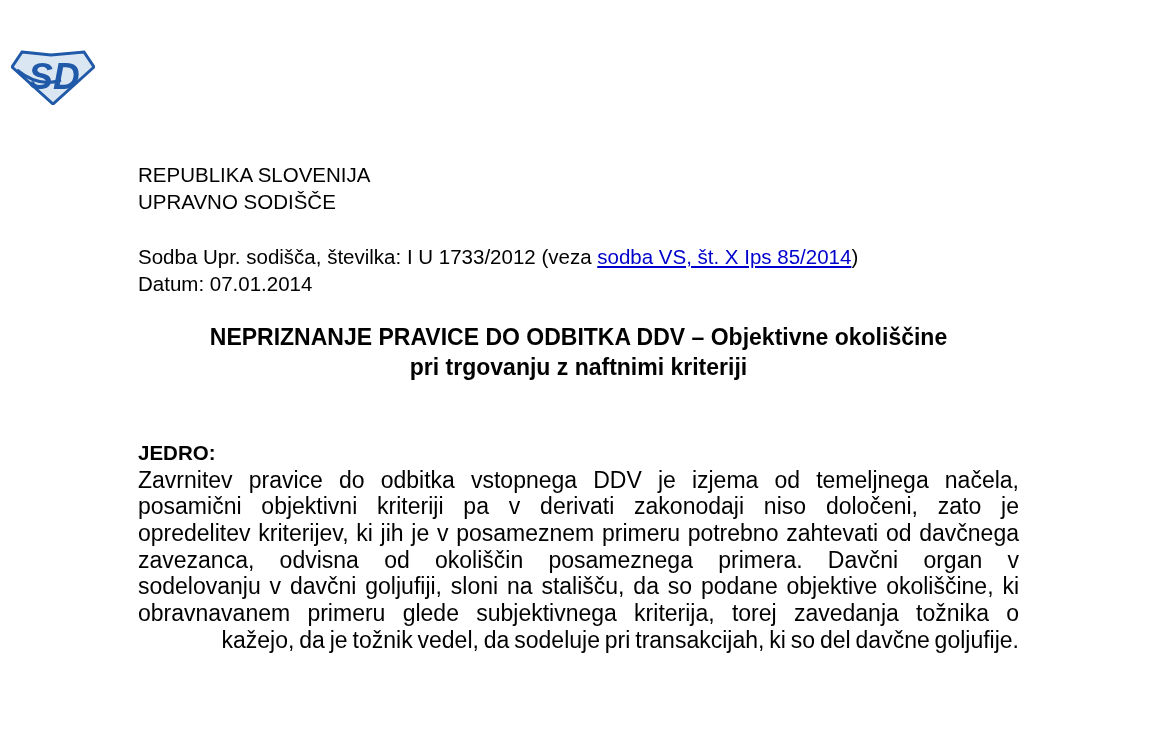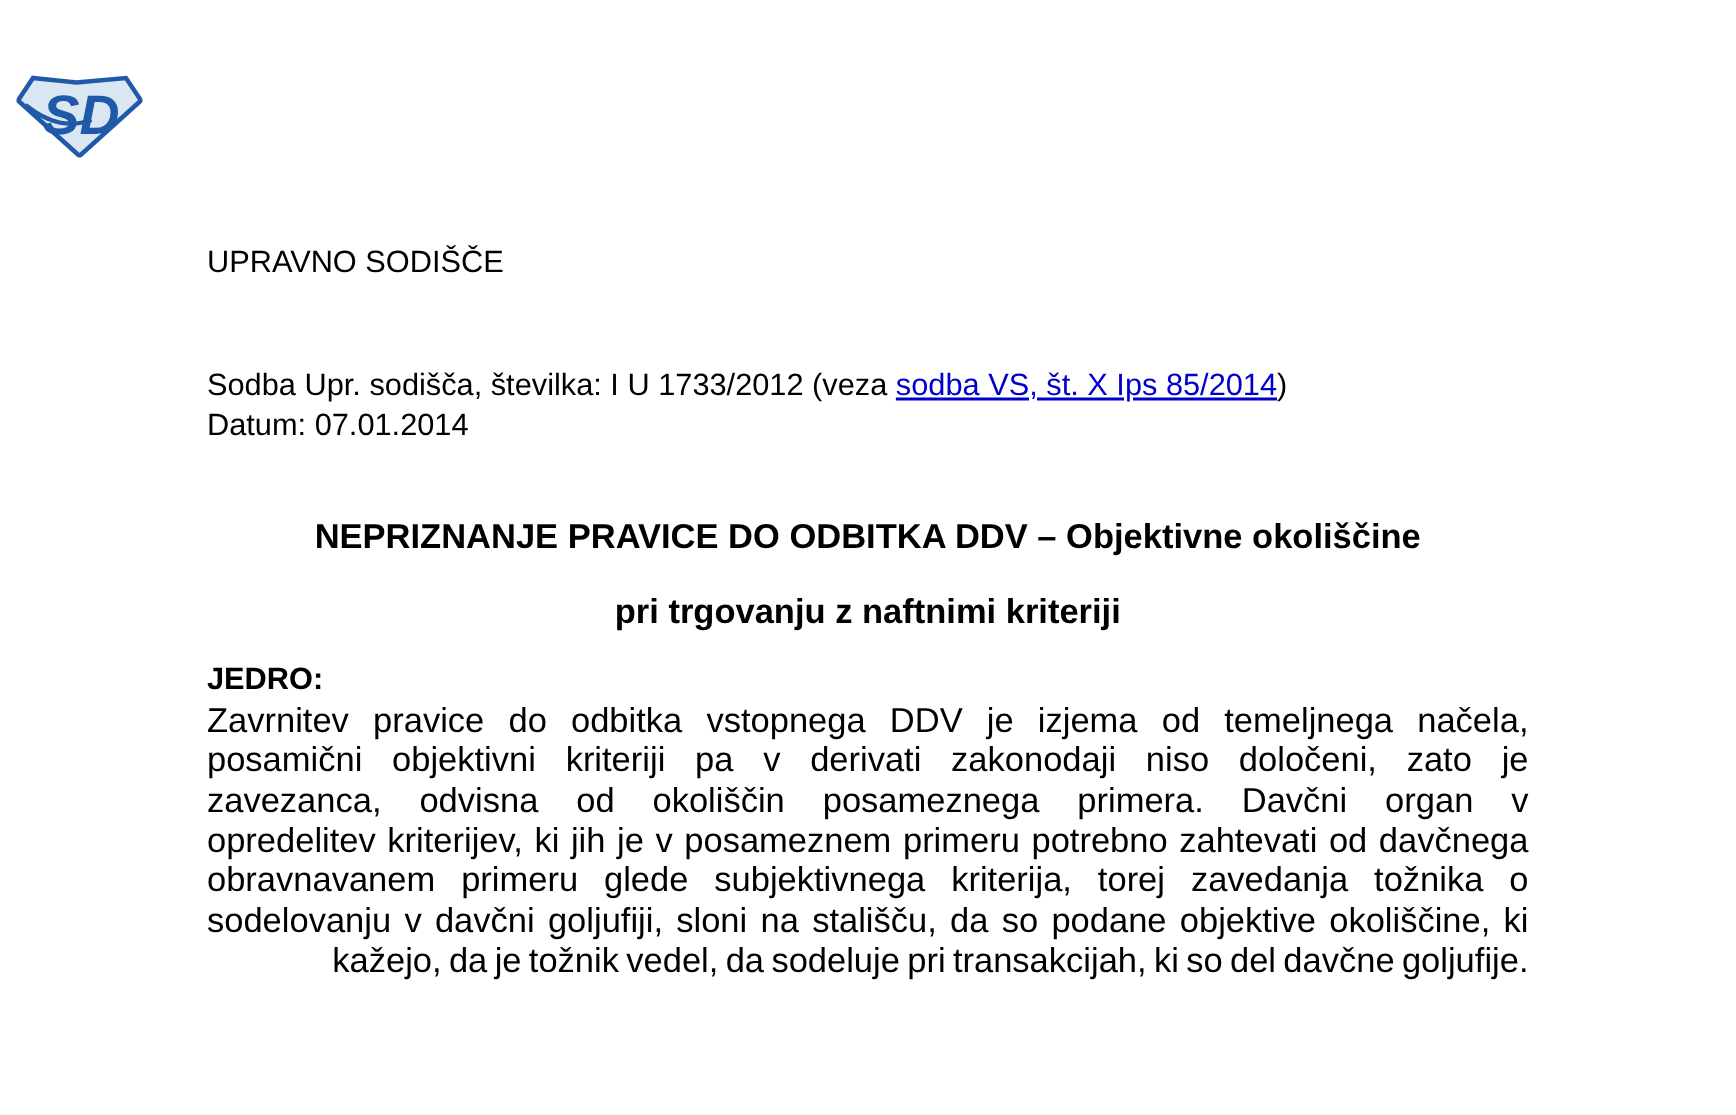--- a/index.html
+++ b/index.html
@@ -13,21 +13,21 @@
     color: var(--text, #000000);
   }
   .abs { position: absolute; }
   .txt { font-size: 20.5px; line-height: 26.7px; white-space: nowrap; }
   .bold { font-weight: bold; }
   .title-block {
     left: 128px; top: 321.5px; width: 901px;
     font-size: 23px; font-weight: bold; line-height: 30px;
     text-align: center;
   }
-  .title-line { white-space: nowrap; margin-top: 20px; }
+  .title-line { white-space: nowrap; }
   .jedro-block { left: 138px; top: 440px; width: 881px; }
   .izrek-block { left: 138px; top: 679px; width: 881px; }
   .header-block { left: 138px; top: 162px; }
   .case-block { left: 138px; top: 244px; }
   .body-line {
     font-size: 23px; line-height: 26.7px;
     text-align: justify; text-align-last: justify;
     word-spacing: -1.5px;
     height: 26.7px; overflow: visible;
   }
@@ -53,41 +53,42 @@
 
   <div class="abs logo-box">
     <svg width="84" height="58" viewBox="0 0 84 58">
       <path class="logo-shield-fill" d="M11,5 L40,8 L73,5 L83,20 L42,57 L1,20 Z"></path>
       <path class="logo-swoosh" d="M6,23 C22,36 36,38 50,33"></path>
       <text class="logo-letters" x="43" y="42" text-anchor="middle">SD</text>
     </svg>
   </div>
 
   <div class="abs header-block txt">
+    <div>REPUBLIKA SLOVENIJA</div>
     <div>UPRAVNO SODIŠČE</div>
   </div>
 
   <div class="abs case-block txt">
     <div><span>Sodba Upr. sodišča, številka: I U 1733/2012 (veza </span><a class="doclink">sodba VS, št. X Ips 85/2014</a><span>)</span></div>
     <div>Datum: 07.01.2014</div>
   </div>
 
   <div class="abs title-block">
     <div class="title-line">NEPRIZNANJE PRAVICE DO ODBITKA DDV – Objektivne okoliščine</div>
     <div class="title-line">pri trgovanju z naftnimi kriteriji</div>
   </div>
 
   <div class="abs jedro-block">
     <div class="txt bold">JEDRO:</div>
     <div class="body-line">Zavrnitev pravice do odbitka vstopnega DDV je izjema od temeljnega načela,</div>
     <div class="body-line">posamični objektivni kriteriji pa v derivati zakonodaji niso določeni, zato je</div>
+    <div class="body-line">opredelitev kriterijev, ki jih je v posameznem primeru potrebno zahtevati od davčnega</div>
     <div class="body-line">zavezanca, odvisna od okoliščin posameznega primera. Davčni organ v</div>
-    <div class="body-line">opredelitev kriterijev, ki jih je v posameznem primeru potrebno zahtevati od davčnega</div>
+    <div class="body-line">sodelovanju v davčni goljufiji, sloni na stališču, da so podane objektive okoliščine, ki</div>
     <div class="body-line">obravnavanem primeru glede subjektivnega kriterija, torej zavedanja tožnika o</div>
-    <div class="body-line">sodelovanju v davčni goljufiji, sloni na stališču, da so podane objektive okoliščine, ki</div>
     <div class="body-line natural">kažejo, da je tožnik vedel, da sodeluje pri transakcijah, ki so del davčne goljufije.</div>
   </div>
 
   <div class="abs izrek-block">
     <div class="txt bold">IZREK:</div>
     <div class="body-line natural">I. Tožba se zavrne.</div>
     <div class="body-line natural">II. Vsaka stranka trpi svoje stroške postopka.</div>
   </div>
 
 </div>

